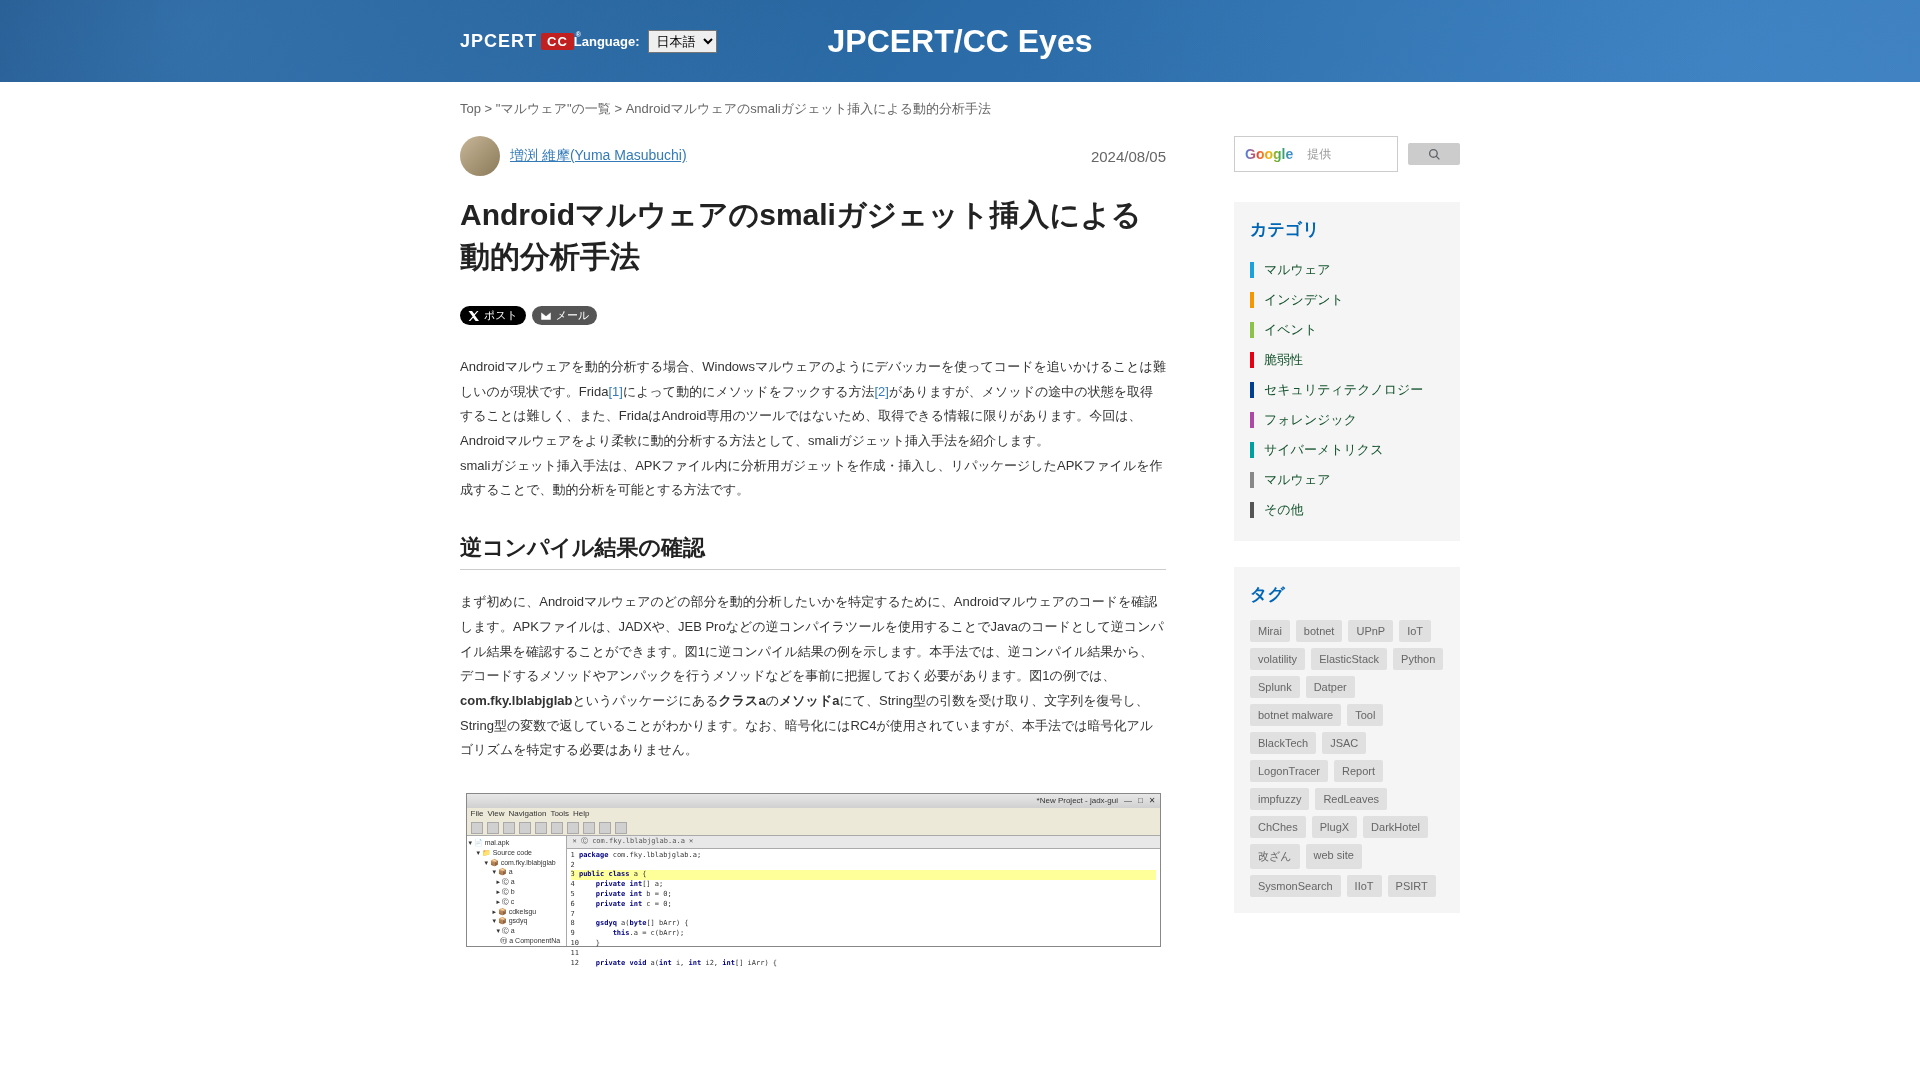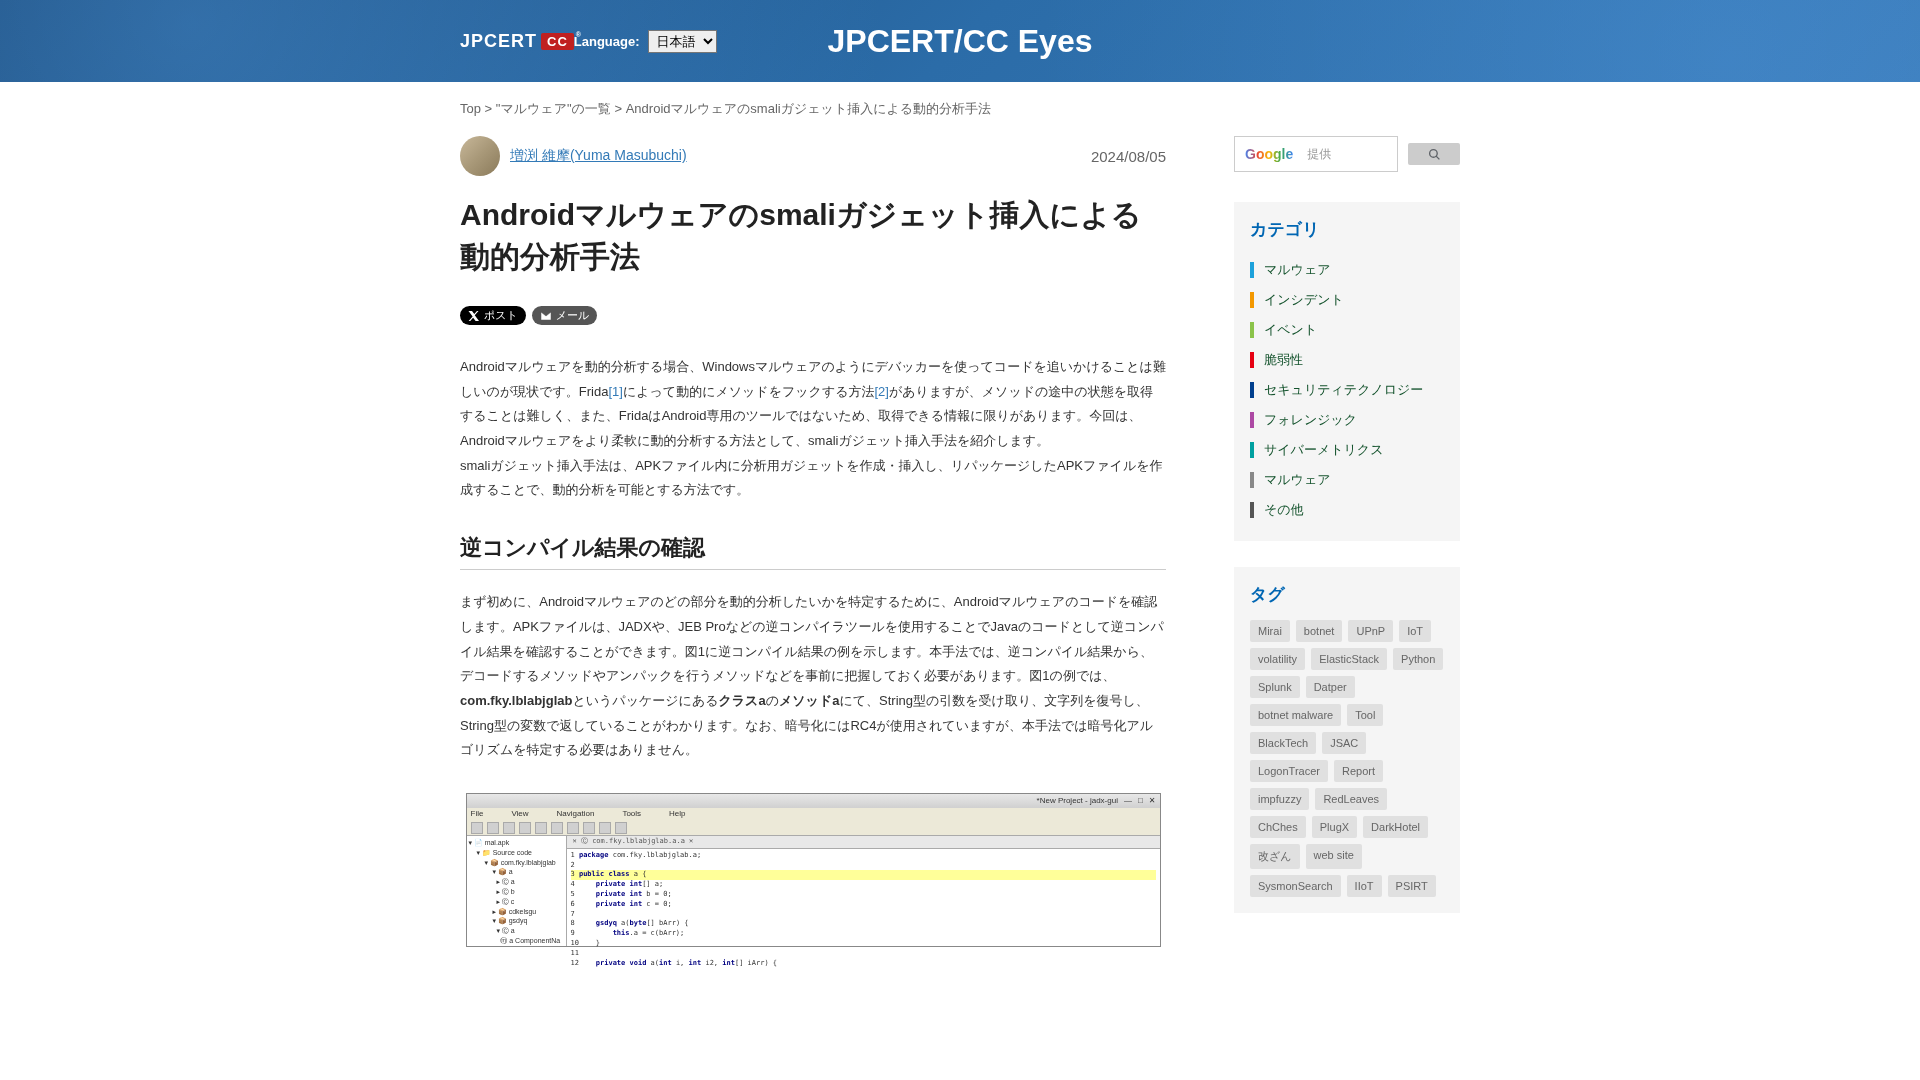--- a/index.html
+++ b/index.html
@@ -178,21 +178,21 @@
       color: #333;
       gap: 6px;
     }
     .cs-menubar {
       background: #ece9d8;
       height: 12px;
       font-size: 8px;
       padding: 0 4px;
       color: #333;
       display: flex;
-      gap: 28px;
+      gap: 4px;
       align-items: center;
     }
     .cs-toolbar {
       background: #ece9d8;
       height: 16px;
       border-bottom: 1px solid #aaa;
       display: flex;
       gap: 4px;
       padding: 2px 4px;
     }

